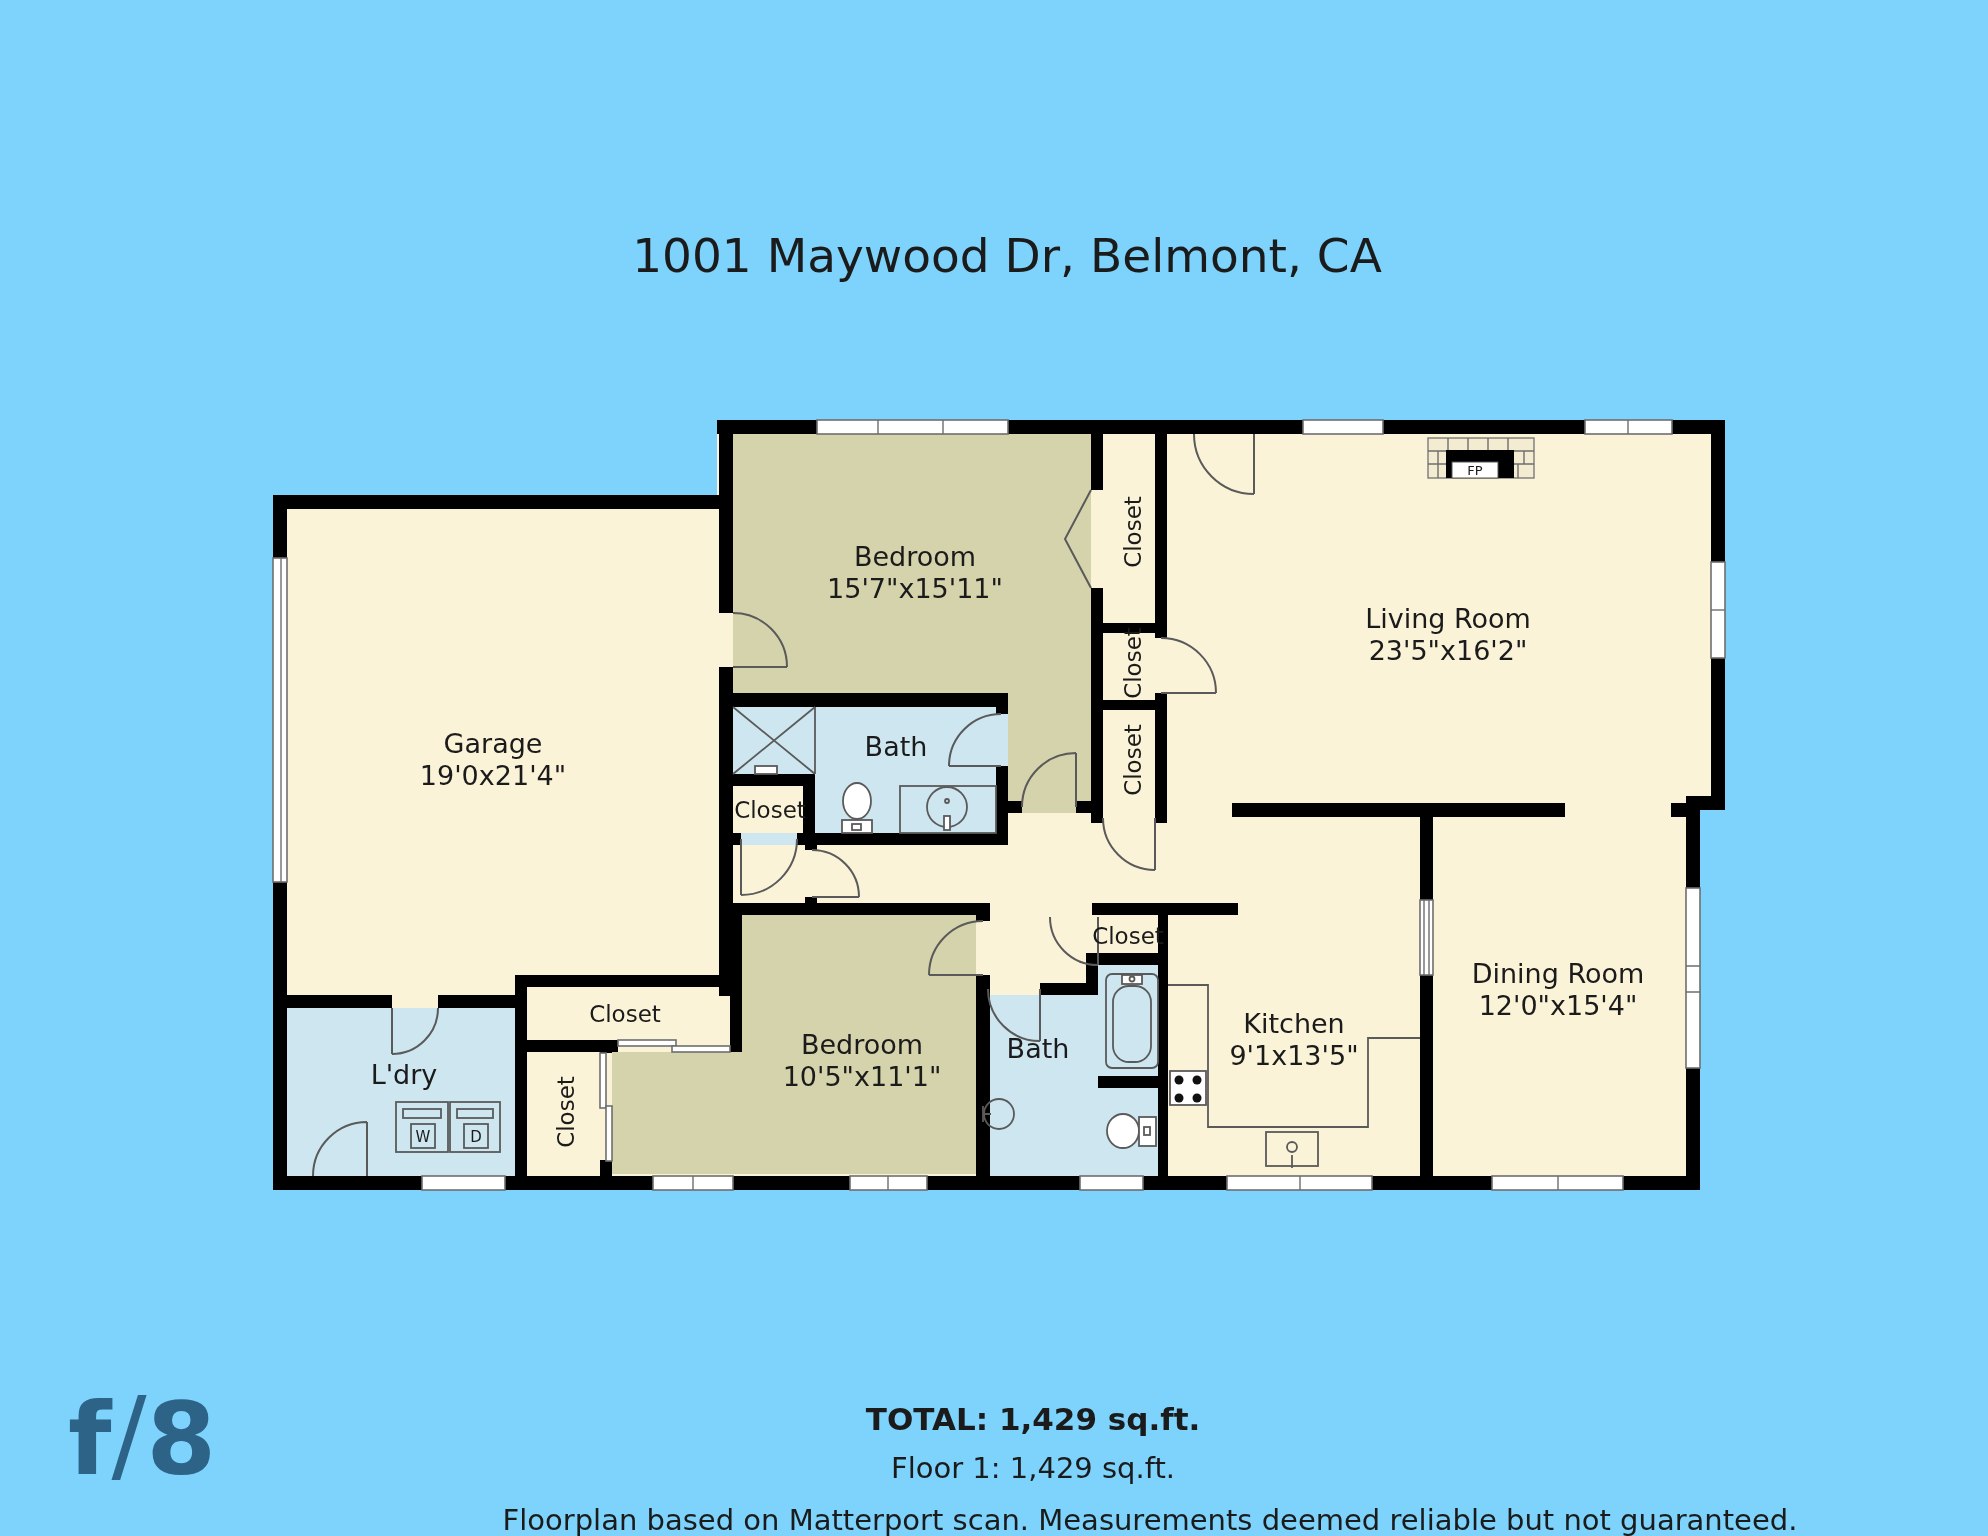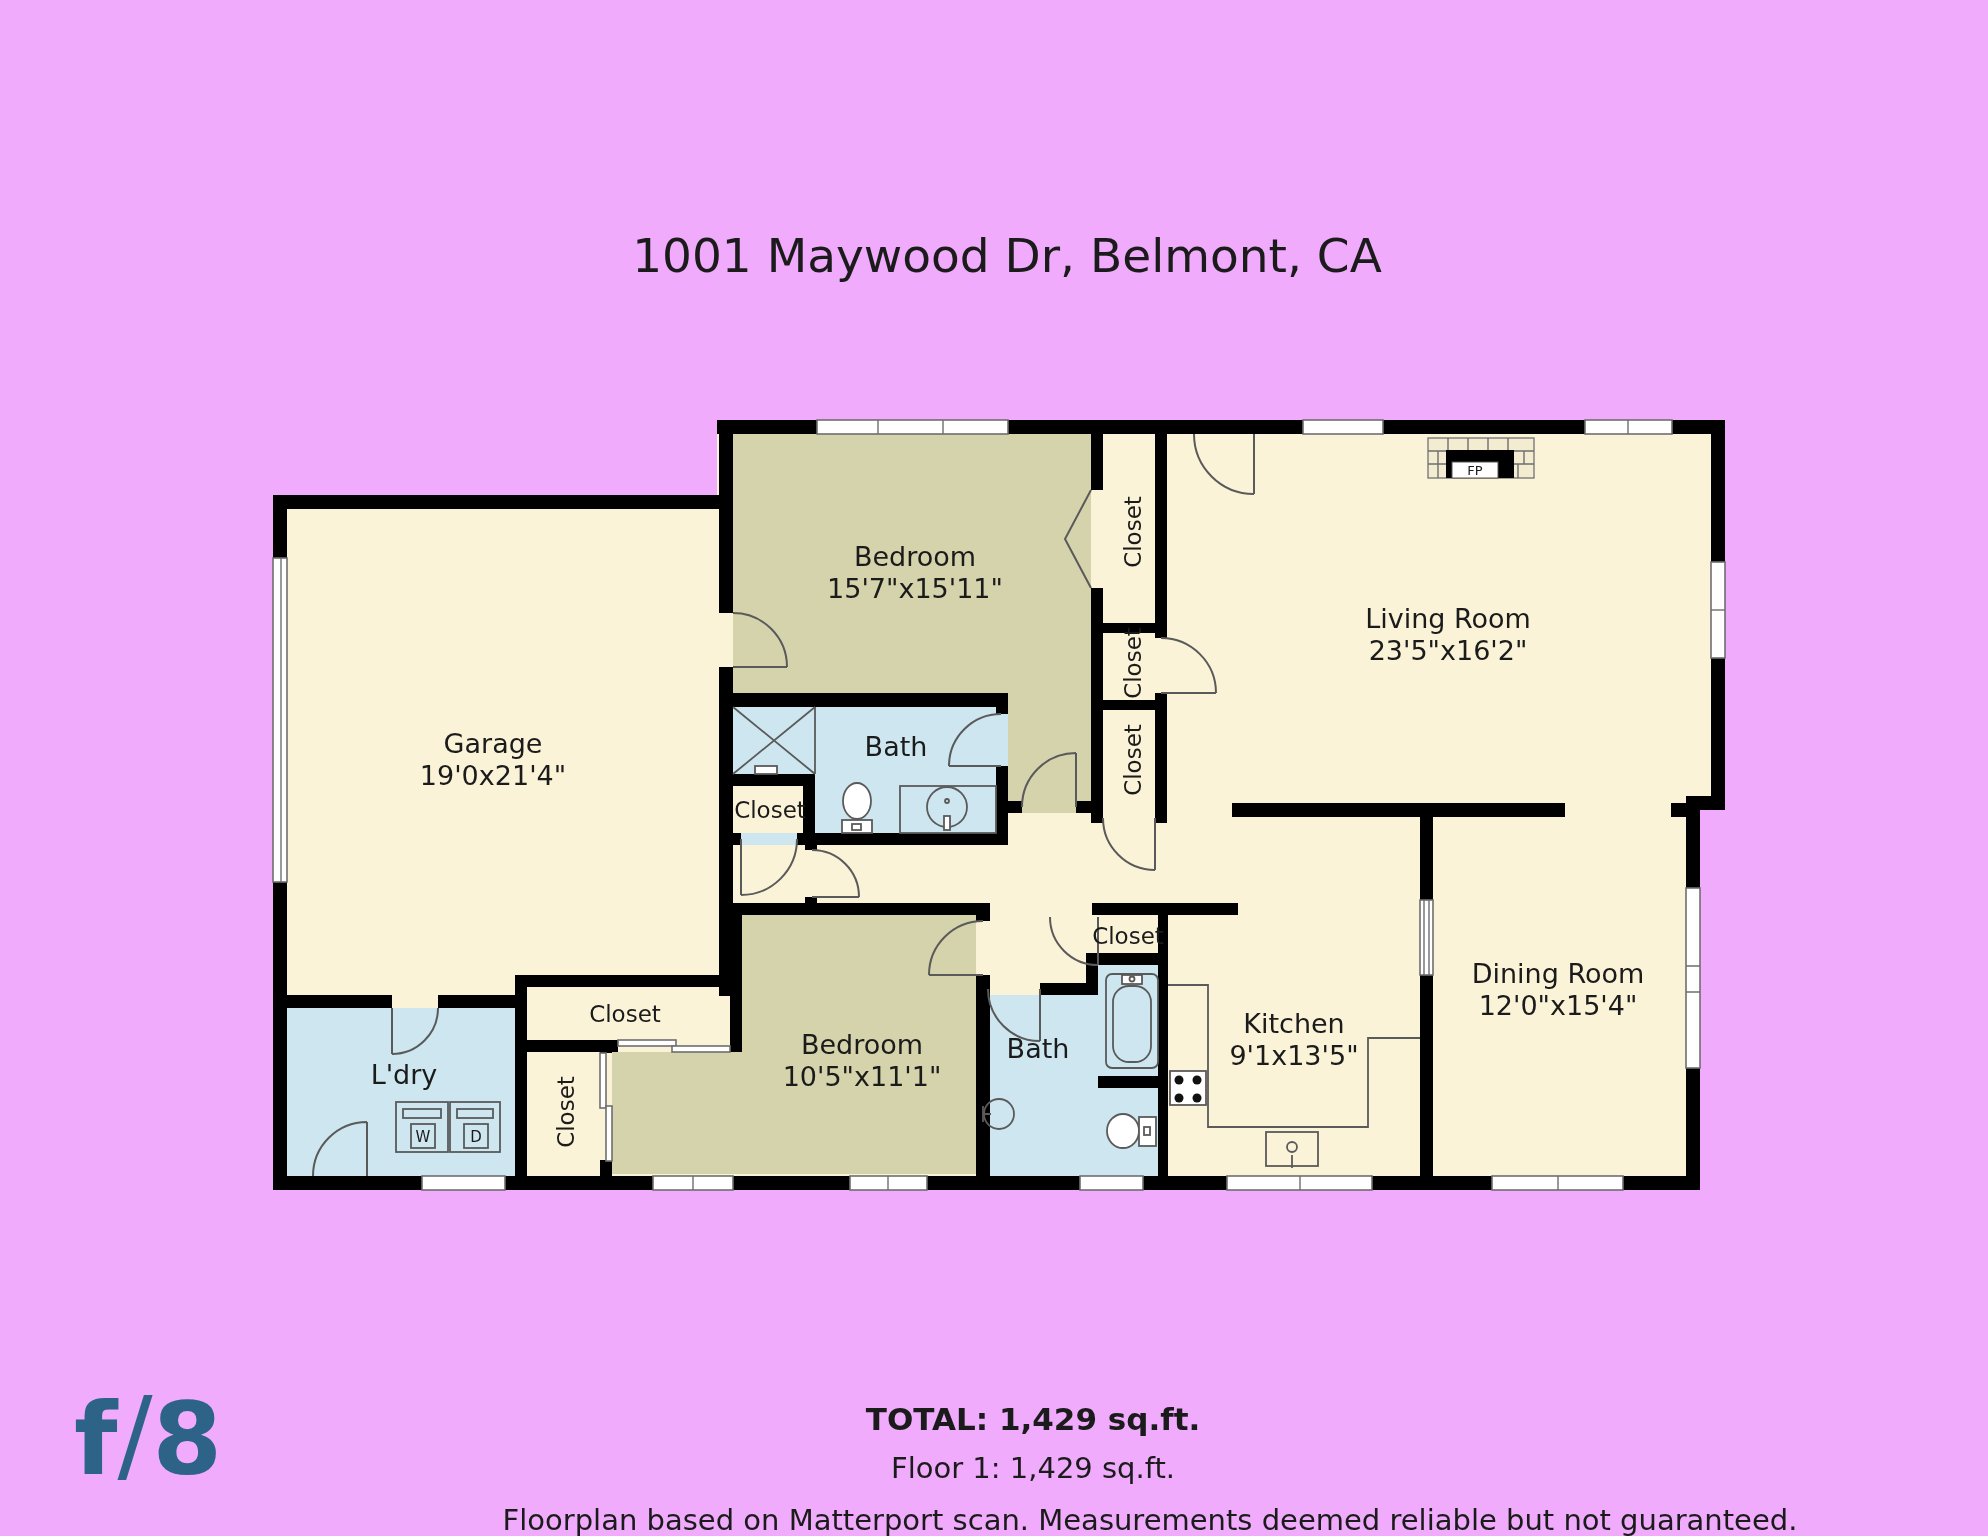--- a/index.html
+++ b/index.html
@@ -1,37 +1,37 @@
 <!DOCTYPE html>
 <html style="--wall: #000000; --room-fill: #faf3d8; --bedroom-fill: #d5d3ab; --bath-fill: #cde6ef; --text: #1b1b1b; --logo: #2d6387;"><head>
 <meta charset="utf-8">
 <style>
   html,body{margin:0;padding:0;background:#ffffff;}
-  #page{position:relative;width:1988px;height:1536px;background:#f0abfc;overflow:hidden;
+  #page{position:relative;width:1988px;height:1536px;background:#7dd3fc;overflow:hidden;
         font-family:"DejaVu Sans","Liberation Sans",sans-serif;}
   svg{position:absolute;left:0;top:0;}
   .base{fill:var(--room-fill);}
   .bed{fill:var(--bedroom-fill);}
   .wet{fill:var(--bath-fill);}
   .cream{fill:var(--room-fill);}
   .wall{fill:var(--wall);}
   .win{fill:#ffffff;stroke:#6e6e6e;stroke-width:1.6;}
   .mull{stroke:#6e6e6e;stroke-width:1.4;fill:none;}
   .door{stroke:#5a5a5a;stroke-width:2;fill:none;}
   .fix{stroke:#5a5a5a;stroke-width:1.8;fill:none;}
   .fixw{stroke:#5a5a5a;stroke-width:1.8;fill:#ffffff;}
   .lbl{fill:var(--text);font-size:27px;text-anchor:middle;font-family:"DejaVu Sans","Liberation Sans",sans-serif;}
   .clbl{fill:var(--text);font-size:23px;text-anchor:middle;font-family:"DejaVu Sans","Liberation Sans",sans-serif;}
   .tiny{fill:var(--text);font-size:15px;text-anchor:middle;}
   .fp{fill:var(--text);font-size:13px;text-anchor:middle;}
   .title{fill:var(--text);font-size:47px;text-anchor:middle;}
   .tot{fill:var(--text);font-size:31px;font-weight:bold;text-anchor:middle;}
   .flr{fill:var(--text);font-size:29px;text-anchor:middle;}
   .disc{fill:var(--text);font-size:29px;text-anchor:middle;}
-  #logo{position:absolute;left:68px;top:1386px;color:var(--logo);font-size:100px;font-weight:bold;line-height:1;margin-left:6px;}
+  #logo{position:absolute;left:68px;top:1386px;color:var(--logo);font-size:100px;font-weight:bold;line-height:1;}
   #logo .slash{font-weight:normal;font-size:104px;position:relative;top:-4px;}
 </style>
 </head>
 <body>
 
 <div id="page">
 
 <svg width="1988" height="1536" viewBox="0 0 1988 1536">
 
   <text class="title" x="1007" y="272">1001 Maywood Dr, Belmont, CA</text>

